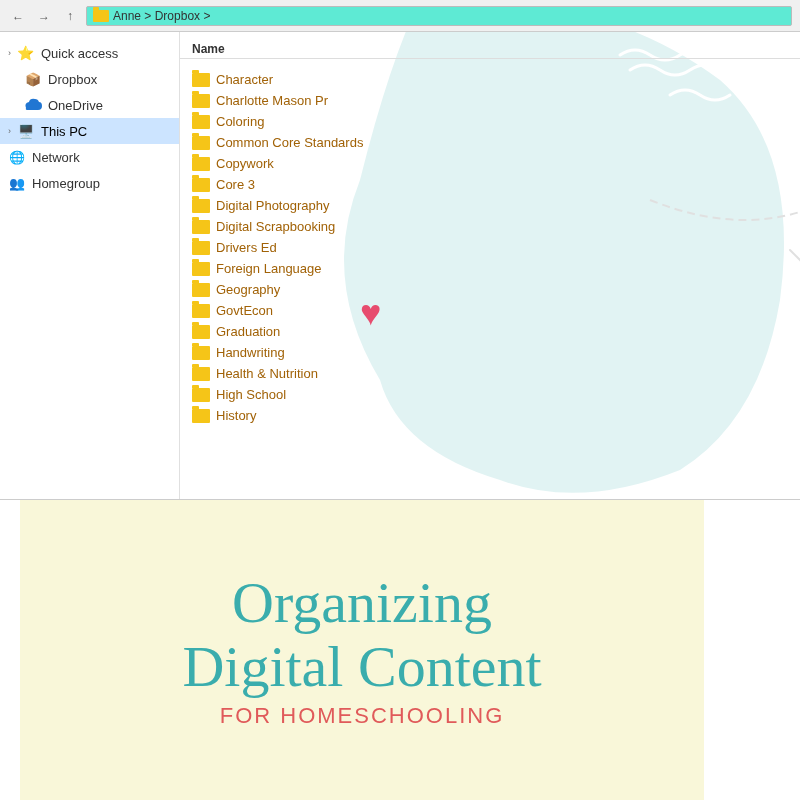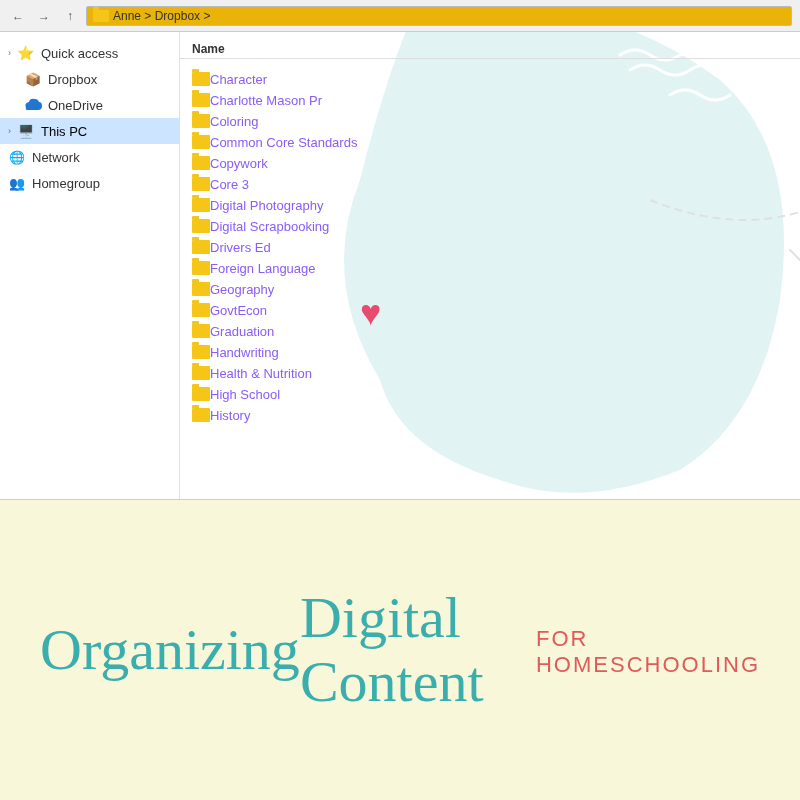--- a/index.html
+++ b/index.html
@@ -40,21 +40,21 @@
       height: 32px;
     }
     .nav-btn {
       width: 20px; height: 20px;
       display: flex; align-items: center; justify-content: center;
       cursor: pointer; color: #555; font-size: 12px;
       border: none; background: none;
     }
     .address-path {
       display: flex; align-items: center;
-      background: #eab308;
+      background: #5eead4;
       border: 1px solid #bbb;
       border-radius: 2px;
       padding: 2px 6px;
       flex: 1;
       font-size: 12px;
       color: #333;
     }
     .folder-icon-small {
       width: 16px; height: 12px;
       background: #f5c518;
@@ -130,25 +130,26 @@
     .col-header {
       padding: 2px 12px;
       font-size: 12px;
       color: #333;
       font-weight: 600;
       border-bottom: 1px solid #ddd;
       margin-bottom: 10px;
     }
     .file-item {
       display: flex;
-      align-items: flex-start;
+      align-items: flex-end;
       padding: 3px 12px;
       cursor: pointer;
       font-size: 13px;
-      color: #8b5cf6;
+      color: #a16207;
+      gap: 6px;
     }
     .folder-icon {
       width: 18px; height: 14px;
       background: #f5c518;
       border-radius: 1px;
       position: relative;
       flex-shrink: 0;
     }
     .folder-icon::before {
       content: '';
@@ -164,28 +165,29 @@
       position: absolute;
       bottom: 165px;
       left: 360px;
       font-size: 36px;
       color: #e74c6e;
       z-index: 20;
     }
 
     
     .bottom-section {
-      width: 800px;
+      width: 684px;
       height: 300px;
       background: #f9f7d9;
       display: flex;
       align-items: center;
       justify-content: center;
-      flex-direction: row;
+      flex-direction: column;
       padding: 20px 40px;
+      margin-left: 20px;
     }
     .bottom-title-line1 {
       font-size: 58px;
       color: #3aadad;
       font-family: Georgia, serif;
       font-weight: normal;
       line-height: 1.1;
     }
     .bottom-title-line2 {
       font-size: 58px;

